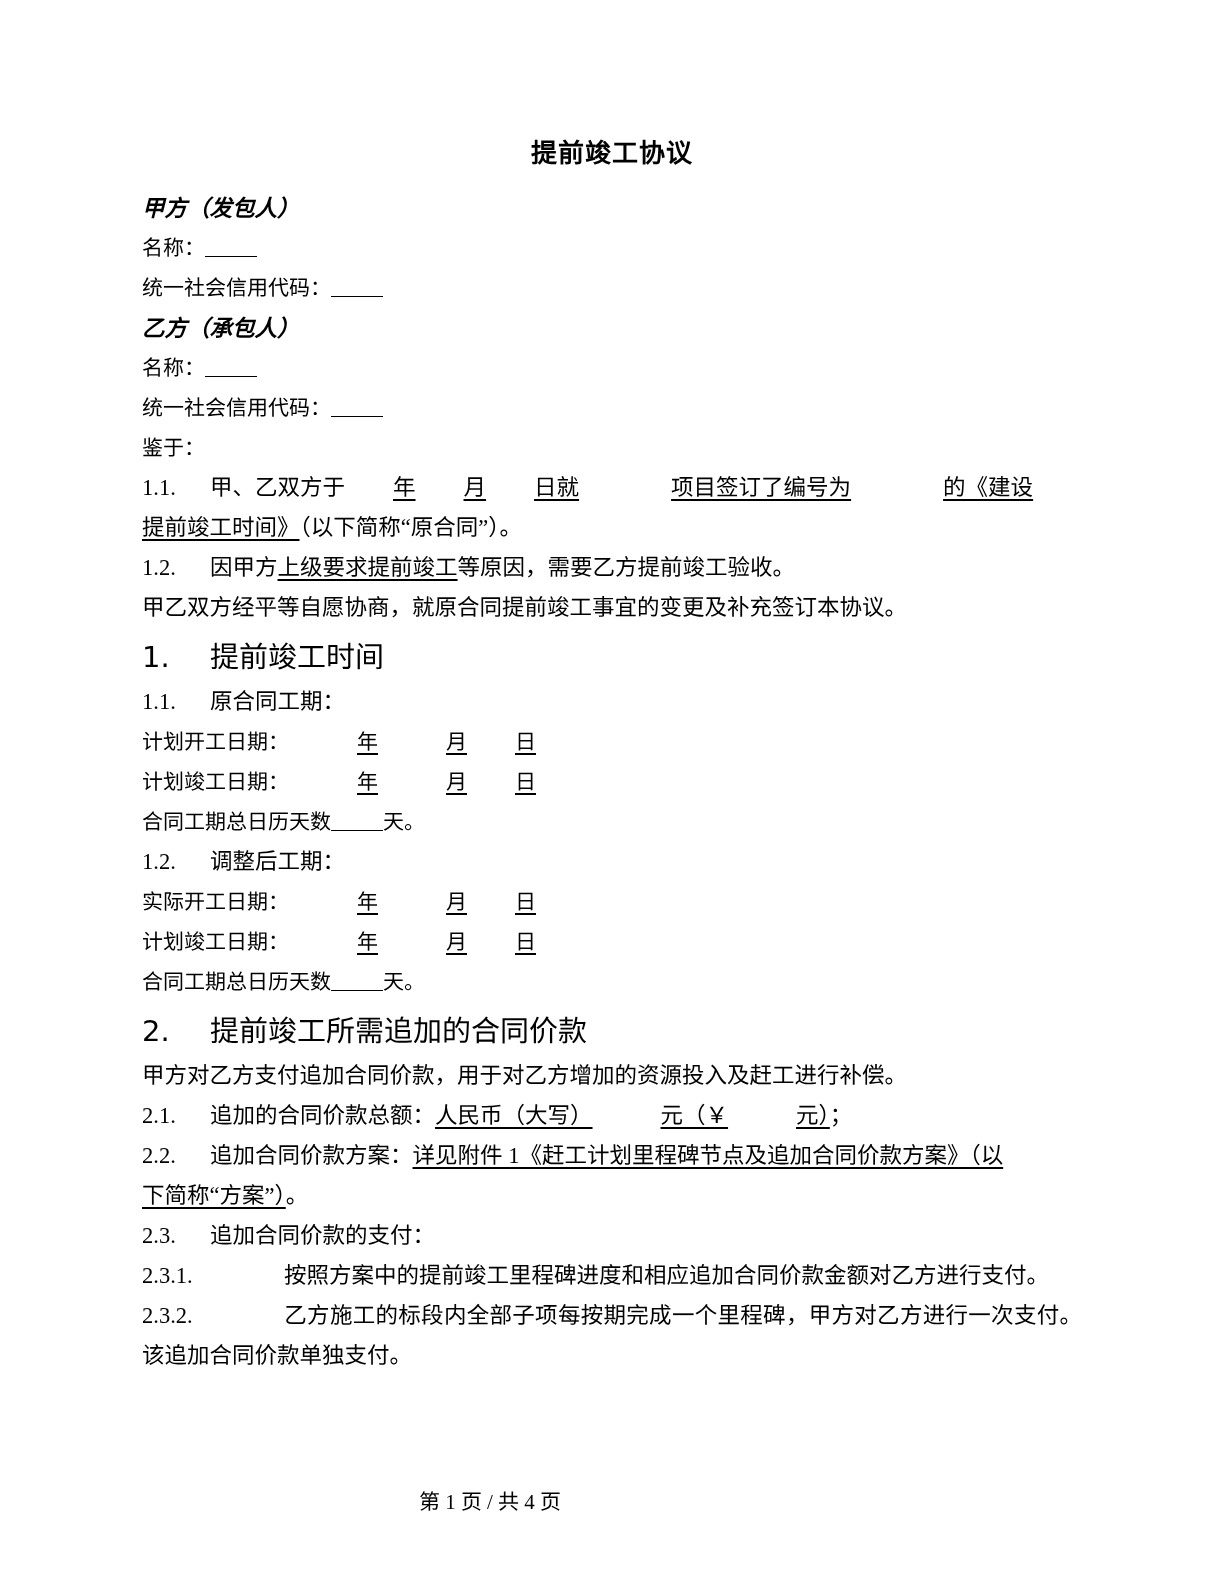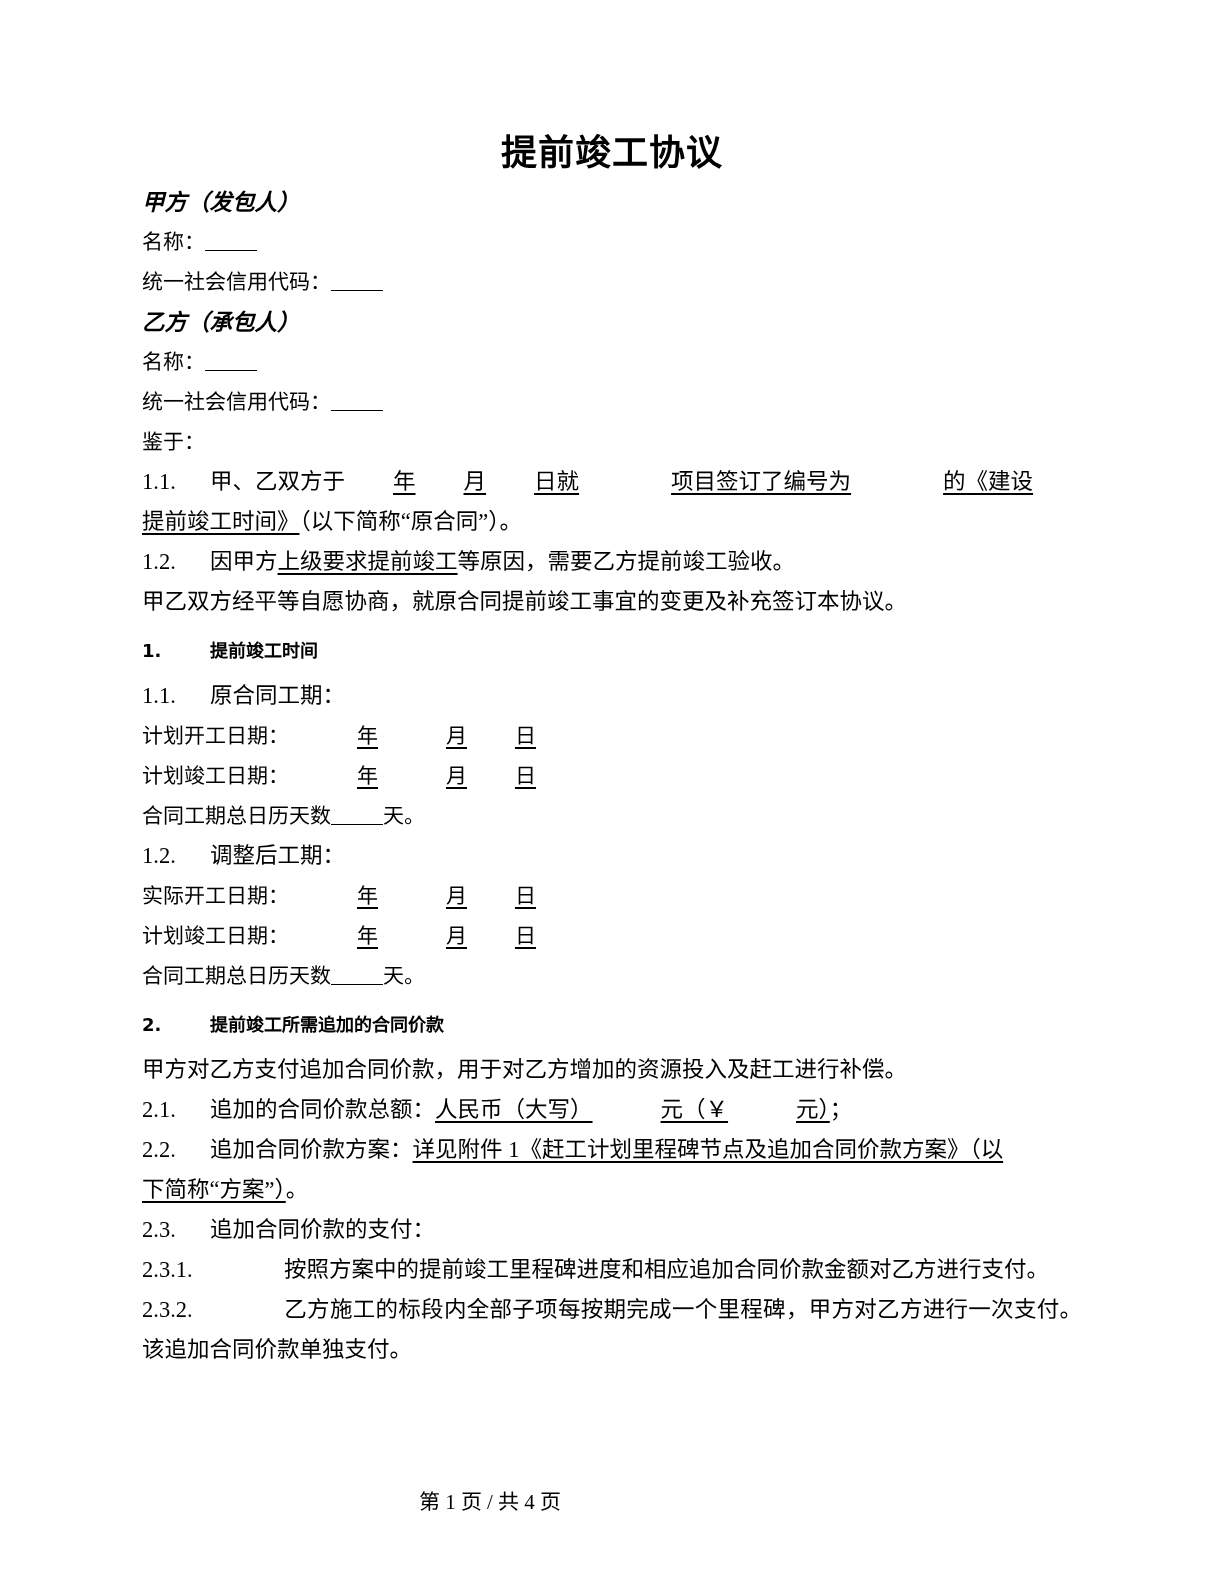--- a/index.html
+++ b/index.html
@@ -28,25 +28,25 @@
   .content {
     position: absolute;
     left: 142px;
     top: 130px;
     width: 940px;
   }
 
   
   .doc-title {
     text-align: center;
-    font-size: 36px;
+    font-size: 26px;
     font-weight: bold;
     line-height: 46px;
     letter-spacing: 1px;
-    margin: 0 0 6px 0;
+    margin: 0 0 12px 0;
     font-family: "DejaVu Sans", "Liberation Sans", sans-serif;
   }
 
   
   .line {
     font-size: 21px;
     line-height: 40px;
     white-space: nowrap;
   }
   .para {
@@ -59,23 +59,23 @@
   .bold-label {
     font-weight: bold;
     font-size: 22.5px;
     line-height: 40px;
     font-family: "DejaVu Sans", "Liberation Sans", sans-serif;
     font-style: italic;
   }
 
   
   .sec-head {
-    font-size: 18px;
+    font-size: 29px;
     line-height: 46px;
-    font-weight: bold;
+    font-weight: normal;
     font-family: "DejaVu Sans", "Liberation Sans", sans-serif;
     margin-top: 6px;
     margin-bottom: 2px;
     white-space: nowrap;
   }
   .sec-head .num {
     display: inline-block;
     width: 68px;
   }
 

